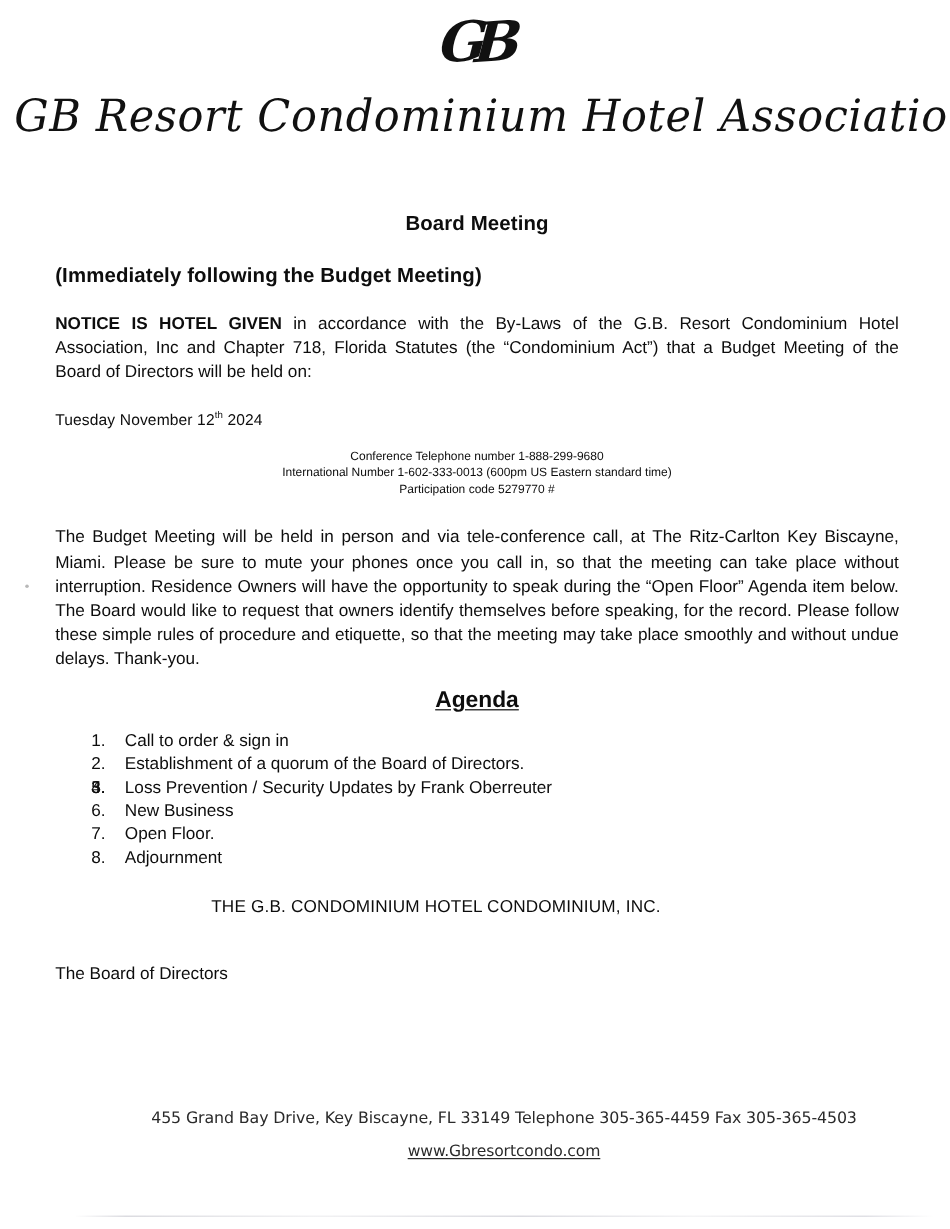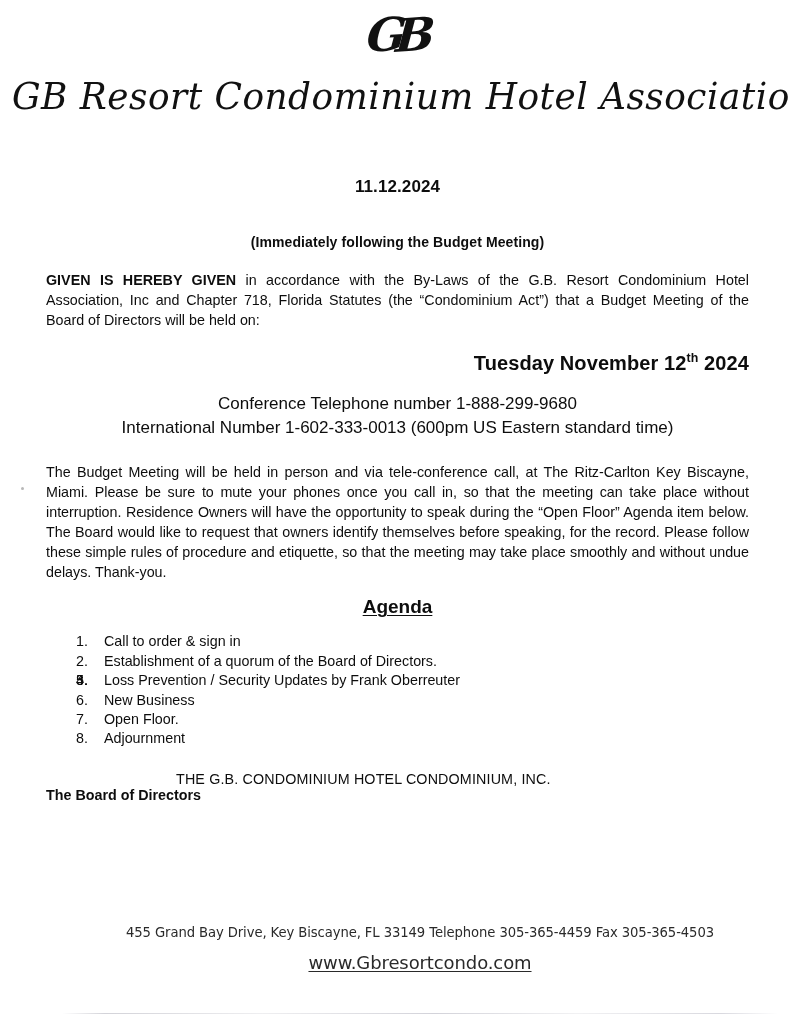--- a/index.html
+++ b/index.html
@@ -64,51 +64,51 @@
 
   .meeting-title {
     font-size: 17px;
     font-weight: 700;
     line-height: 1.32;
     text-align: center;
     letter-spacing: 0.1px;
   }
 
   .sub-note {
-    margin-top: 36px;
-    font-size: 14px;
-    font-weight: 700;
-    text-align: center;
+    margin-top: 22px;
+    font-size: 17px;
+    font-weight: 700;
+    text-align: left;
     letter-spacing: 0.1px;
   }
 
   .notice-para {
     margin-top: 20px;
     font-size: 14.3px;
     line-height: 1.40;
     text-align: justify;
     text-justify: inter-word;
   }
 
   .date-line {
     margin-top: 22px;
-    font-size: 20px;
-    font-weight: 700;
-    text-align: right;
+    font-size: 13px;
+    font-weight: 400;
+    text-align: left;
     letter-spacing: 0.1px;
   }
   .date-line sup {
     font-size: 0.62em;
     vertical-align: super;
     line-height: 0;
   }
 
   .conf-block {
     margin-top: 17px;
-    font-size: 17px;
+    font-size: 10px;
     line-height: 1.40;
     text-align: center;
   }
 
   .info-para {
     margin-top: 22px;
     font-size: 14.3px;
     line-height: 1.40;
     text-align: justify;
     text-justify: inter-word;
@@ -145,42 +145,42 @@
   }
 
   .closing-org {
     margin-top: 23px;
     padding-left: 130px;
     font-size: 14.3px;
     letter-spacing: 0.15px;
   }
 
   .signature {
-    font-size: 14.3px;
-    font-weight: bold;
+    margin-top: 40px;
+    font-size: 14.3px;
   }
 
   
   .footer {
     position: absolute;
     left: 0;
     right: 0;
     top: 925px;
     text-align: center;
     font-family: "DejaVu Sans", sans-serif;
     color: #2a2a2a;
     padding-left: 48px;
   }
   .footer .addr {
     font-size: 13.2px;
     letter-spacing: -0.1px;
   }
   .footer .site {
     margin-top: 12px;
-    font-size: 18px;
+    font-size: 13px;
     text-decoration: underline;
     text-underline-offset: 2px;
     letter-spacing: -0.1px;
   }
 
   
   .scan-dot {
     position: absolute;
     left: 21px;
     top: 487px;
@@ -213,32 +213,33 @@
   <div class="letterhead">
     <div class="monogram">
       <span class="g-ch">G</span><span class="b-ch">B</span>
     </div>
     <div class="org-script">GB Resort Condominium Hotel Association, Inc.</div>
   </div>
 
   <div class="body-wrap">
 
     <div class="meeting-title">
-      <div>11.12.2024</div>
+      <div>Board Meeting</div>
     </div>
 
     <div class="sub-note">(Immediately following the Budget Meeting)</div>
 
-    <p class="notice-para"><span class="bold">GIVEN IS HEREBY GIVEN</span><span> in accordance with the By-Laws of the G.B. Resort Condominium Hotel Association, Inc and Chapter 718, Florida Statutes (the “Condominium Act”) that a Budget Meeting of the Board of Directors will be held on:</span></p>
+    <p class="notice-para"><span class="bold">NOTICE IS HOTEL GIVEN</span><span> in accordance with the By-Laws of the G.B. Resort Condominium Hotel Association, Inc and Chapter 718, Florida Statutes (the “Condominium Act”) that a Budget Meeting of the Board of Directors will be held on:</span></p>
 
     <div class="date-line"><span>Tuesday November 12</span><sup>th</sup><span> 2024</span></div>
 
     <div class="conf-block">
       <div>Conference Telephone number 1-888-299-9680</div>
       <div>International Number 1-602-333-0013 (600pm US Eastern standard time)</div>
+      <div>Participation code 5279770 #</div>
     </div>
 
     <p class="info-para">The Budget Meeting will be held in person and via tele-conference call, at The Ritz-Carlton Key Biscayne, Miami. Please be sure to mute your phones once you call in, so that the meeting can take place without interruption. Residence Owners will have the opportunity to speak during the “Open Floor” Agenda item below. The Board would like to request that owners identify themselves before speaking, for the record. Please follow these simple rules of procedure and etiquette, so that the meeting may take place smoothly and without undue delays. Thank-you.</p>
 
     <div class="agenda-heading"><span>Agenda</span></div>
 
     <ol class="agenda-list">
       <li><span class="num">1.</span><span>Call to order &amp; sign in</span></li>
       <li><span class="num">2.</span><span>Establishment of a quorum of the Board of Directors.</span></li>
       <li><span class="num">3.</span></li>

